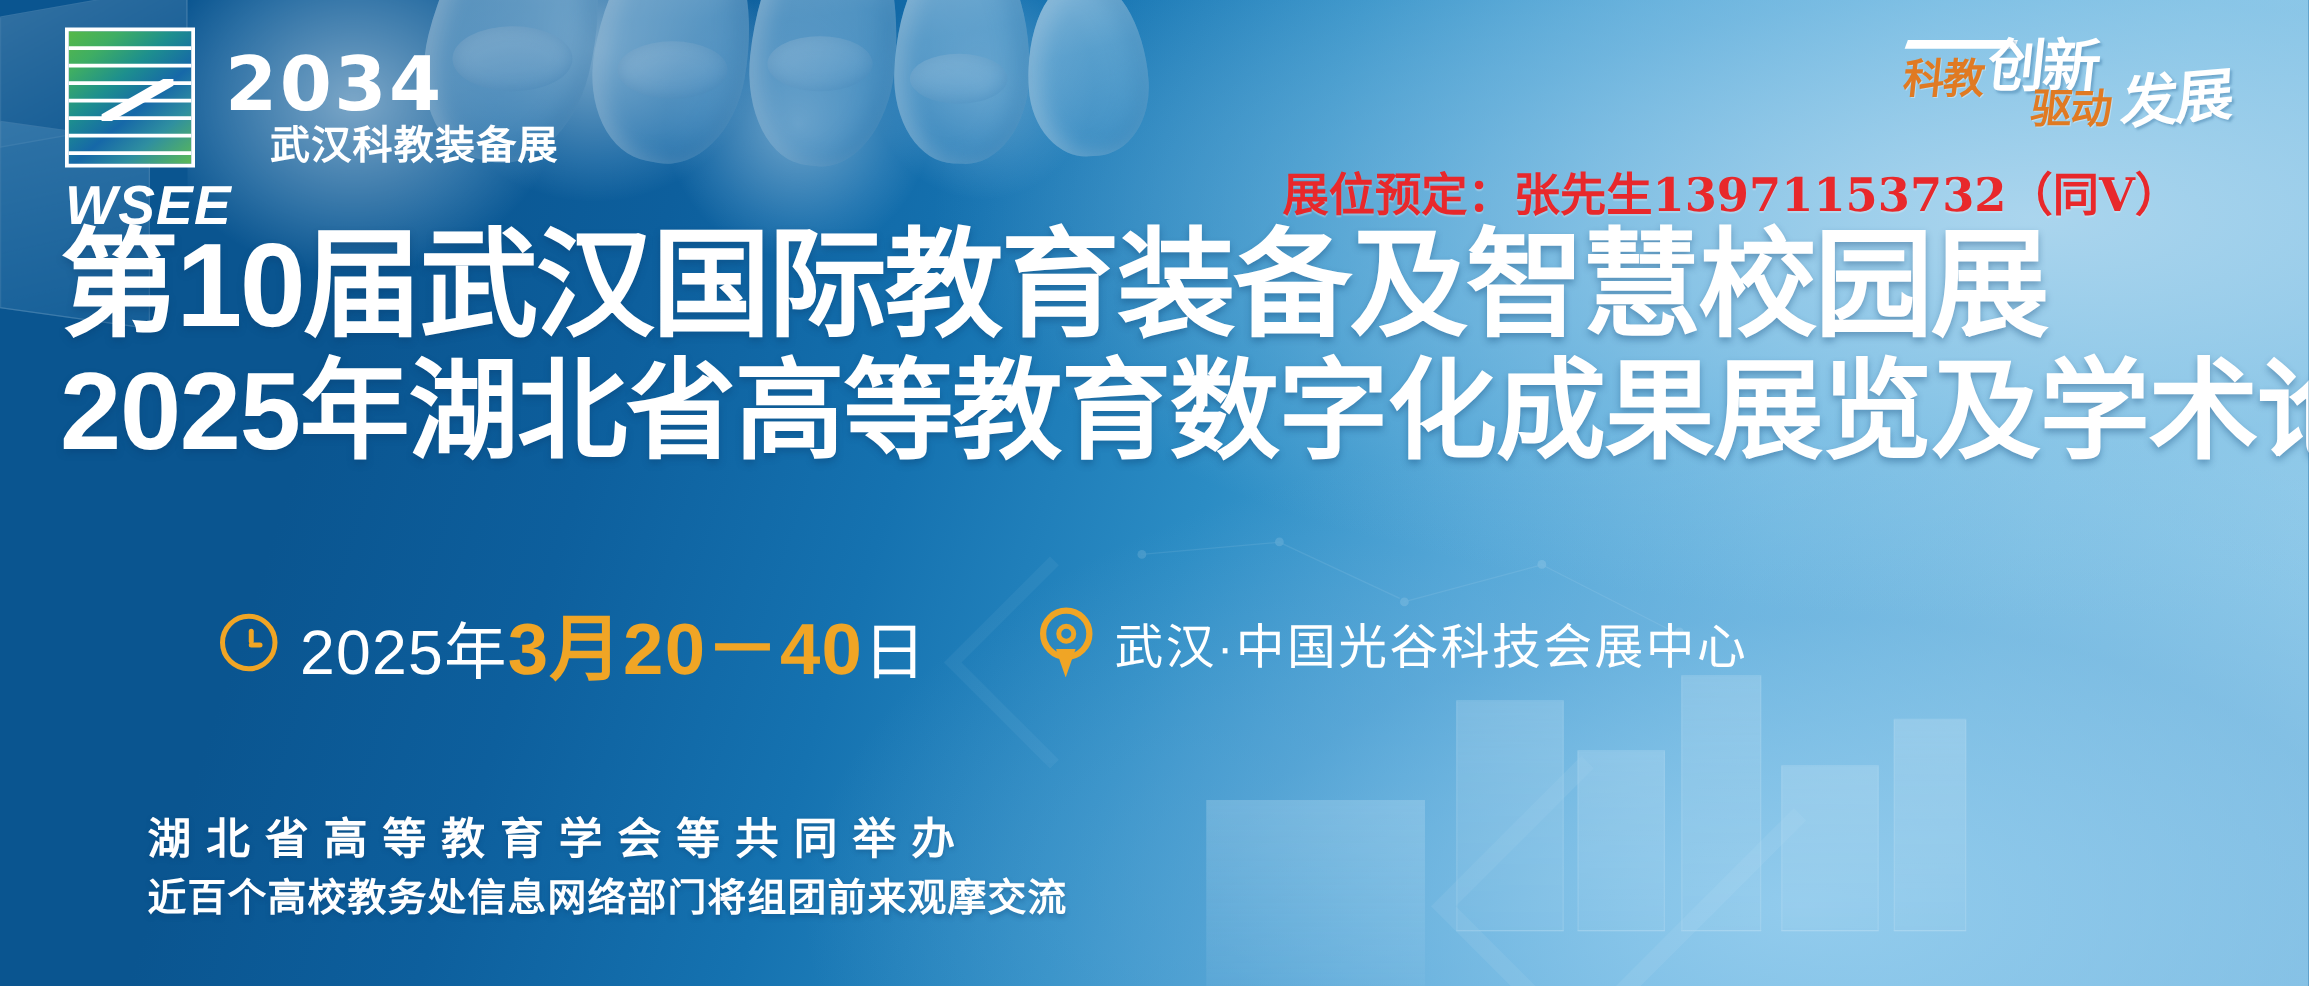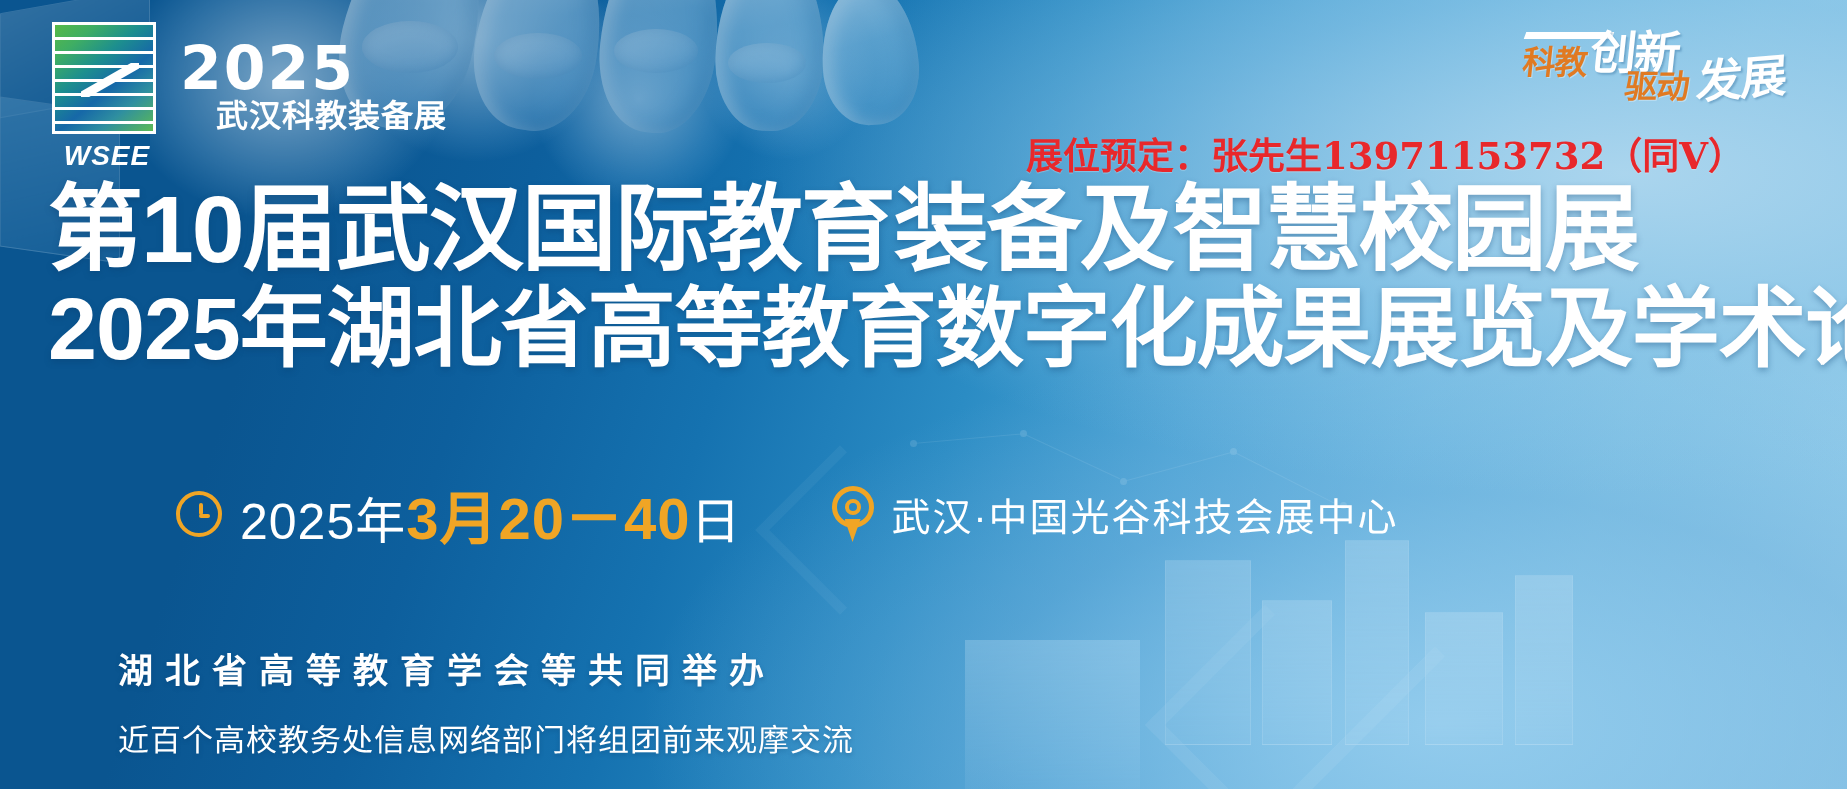--- a/index.html
+++ b/index.html
@@ -93,21 +93,21 @@
   .logo-block{position:absolute;left:52px;top:22px;display:flex;align-items:flex-start;gap:18px;}
   .logo-mark{position:relative;width:104px;height:112px;
     background:linear-gradient(140deg,#57b947 0%,#3fae63 18%,#1d8f8e 38%,#1668a8 58%,#2f8fa0 76%,#5cba55 100%);
     border:3px solid #ffffff;}
   .logo-mark .bar{position:absolute;left:0;right:0;height:3px;background:#ffffff;}
   .logo-mark .slash{
     position:absolute;left:26px;top:38px;width:58px;height:34px;
     background:#ffffff;
     clip-path:polygon(100% 0,100% 16%,14% 100%,0 100%,0 84%,86% 0);
   }
-  .logo-wsee{margin-top:6px;font-size:28px;font-weight:bold;font-style:italic;color:#ffffff;letter-spacing:1px;
+  .logo-wsee{margin-top:6px;font-size:44px;font-weight:bold;font-style:italic;color:#ffffff;letter-spacing:1px;
     font-family:"Liberation Sans",sans-serif;text-align:center;width:110px;}
   .logo-text{padding-top:18px;}
   .logo-year{font-size:60px;font-weight:bold;color:#ffffff;line-height:.95;letter-spacing:2px;
     font-family:"DejaVu Sans",sans-serif;}
   .logo-cn{font-size:32px;font-weight:bold;color:#ffffff;letter-spacing:1px;line-height:1.1;margin-top:2px;margin-left:36px;}
 
   
   .slogan{position:absolute;right:38px;top:14px;width:280px;height:92px;}
   .slogan .sl-row{position:absolute;white-space:nowrap;font-weight:bold;}
   .sl-kj{left:-6px;top:22px;font-size:33px;color:#e07a22;letter-spacing:-1px;
@@ -152,21 +152,21 @@
     clip-path:polygon(0 0,100% 0,50% 100%);}
   .date-txt{font-size:50px;color:#ffffff;letter-spacing:1px;}
   .date-txt .hot{color:#f0a525;font-weight:bold;font-size:58px;}
   .venue-txt{font-size:39px;color:#ffffff;letter-spacing:2px;}
 
   
   .notes{position:absolute;left:118px;top:642px;
     font-family:"DejaVu Serif","Liberation Serif",serif;color:#ffffff;}
   .note-1{font-size:35px;font-weight:bold;letter-spacing:12px;white-space:nowrap;
     text-shadow:0 2px 4px rgba(10,60,110,.35);}
-  .note-2,.note-3{font-size:31px;font-weight:normal;letter-spacing:1px;white-space:nowrap;margin-top:22px;
+  .note-2,.note-3{font-size:31px;font-weight:bold;letter-spacing:1px;white-space:nowrap;margin-top:0;
     text-shadow:0 2px 4px rgba(10,60,110,.35);}
 </style>
 </head>
 <body>
 
 <div class="banner">
 
   <div class="bg-art">
 
     <div class="robot-hand">
@@ -215,21 +215,21 @@
         <div class="bar" style="top:40px;"></div>
         <div class="bar" style="top:54px;"></div>
         <div class="bar" style="top:68px;"></div>
         <div class="bar" style="top:82px;"></div>
         <div class="bar" style="top:96px;"></div>
         <div class="slash"></div>
       </div>
       <div class="logo-wsee">WSEE</div>
     </div>
     <div class="logo-text">
-      <div class="logo-year">2025</div>
+      <div class="logo-year">2034</div>
       <div class="logo-cn">武汉科教装备展</div>
     </div>
   </div>
 
   <div class="slogan">
     <div class="sl-dash"></div>
     <div class="sl-row sl-kj">科教</div>
     <div class="sl-row sl-cx">创新</div>
     <div class="sl-row sl-qd">驱动</div>
     <div class="sl-row sl-fz">发展</div>

